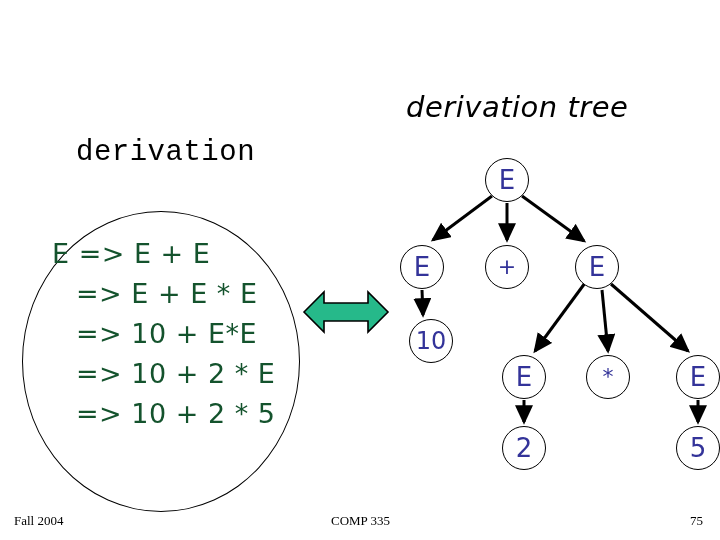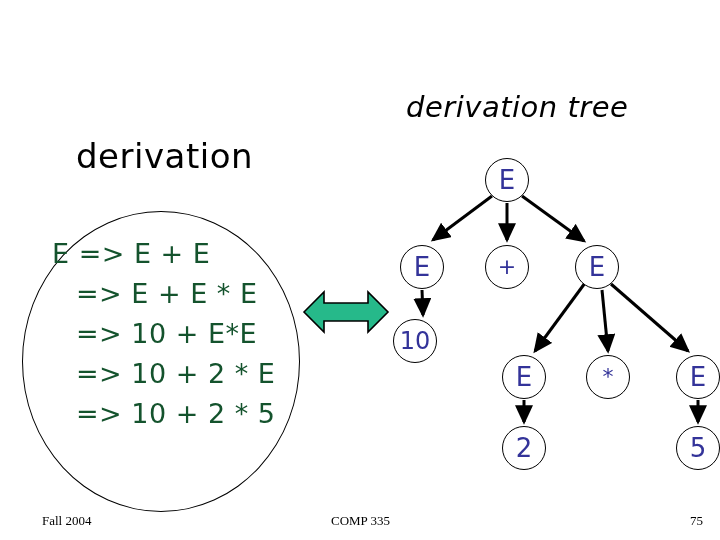--- a/index.html
+++ b/index.html
@@ -29,21 +29,22 @@
     position: absolute;
     font-family: "DejaVu Sans", sans-serif;
     font-weight: 400;
     color: #000000;
     white-space: nowrap;
     letter-spacing: 0.5px;
   }
   #heading-derivation {
     left: 76px;
     top: 136px;
-    font-size: 34px;
+    font-size: 29px;
+    font-family: Liberation Mono, monospace;
   }
   #heading-derivation-tree {
     left: 406px;
     top: 90px;
     font-size: 29px;
     font-style: italic;
   }
 
   
   #derivation-ellipse {
@@ -116,21 +117,21 @@
 
   
   .footer-text {
     position: absolute;
     top: 513px;
     font-family: "Liberation Serif", serif;
     font-size: 13px;
     color: #000000;
     white-space: nowrap;
   }
-  #footer-left  { left: 14px; margin-left: 28px; }
+  #footer-left  { left: 14px; }
   #footer-center{ left: 331px; }
   #footer-right { left: 690px; }
 </style>
 </head>
 <body>
 
 <div id="slide">
 
   <div id="heading-derivation" class="heading">derivation</div>
 
@@ -170,21 +171,21 @@
 
       <line x1="524" y1="400" x2="524" y2="422"></line>
       <line x1="698" y1="400" x2="698" y2="422"></line>
     </g>
   </svg>
 
   <div class="tree-node" style="left:507px; top:180px;">E</div>
   <div class="tree-node" style="left:422px; top:267px;">E</div>
   <div class="tree-node op" style="left:507px; top:267px;">+</div>
   <div class="tree-node" style="left:597px; top:267px;">E</div>
-  <div class="tree-node wide" style="left:415px; top:341px;">10</div>
+  <div class="tree-node wide" style="left:431px; top:341px;">10</div>
   <div class="tree-node" style="left:524px; top:377px;">E</div>
   <div class="tree-node op" style="left:608px; top:377px;">*</div>
   <div class="tree-node" style="left:698px; top:377px;">E</div>
   <div class="tree-node" style="left:524px; top:448px;">2</div>
   <div class="tree-node" style="left:698px; top:448px;">5</div>
 
   <div id="footer-left" class="footer-text">Fall 2004</div>
   <div id="footer-center" class="footer-text">COMP 335</div>
   <div id="footer-right" class="footer-text">75</div>
 

